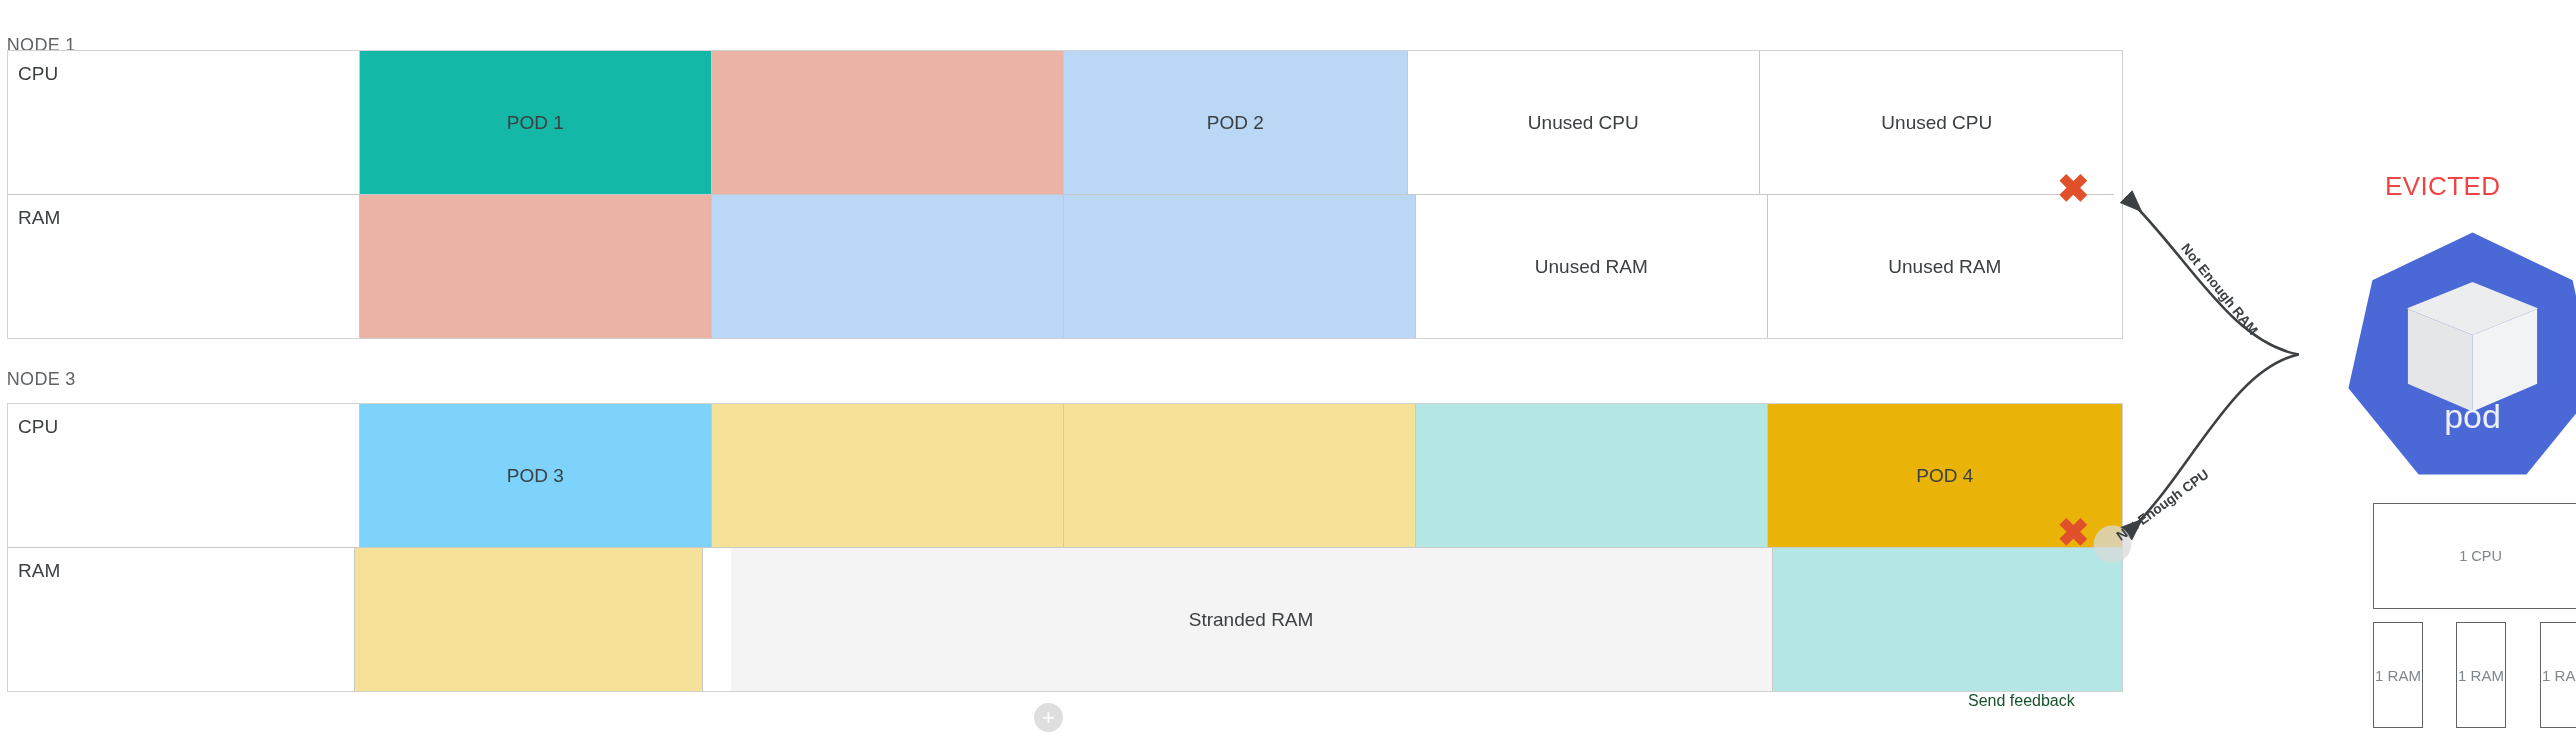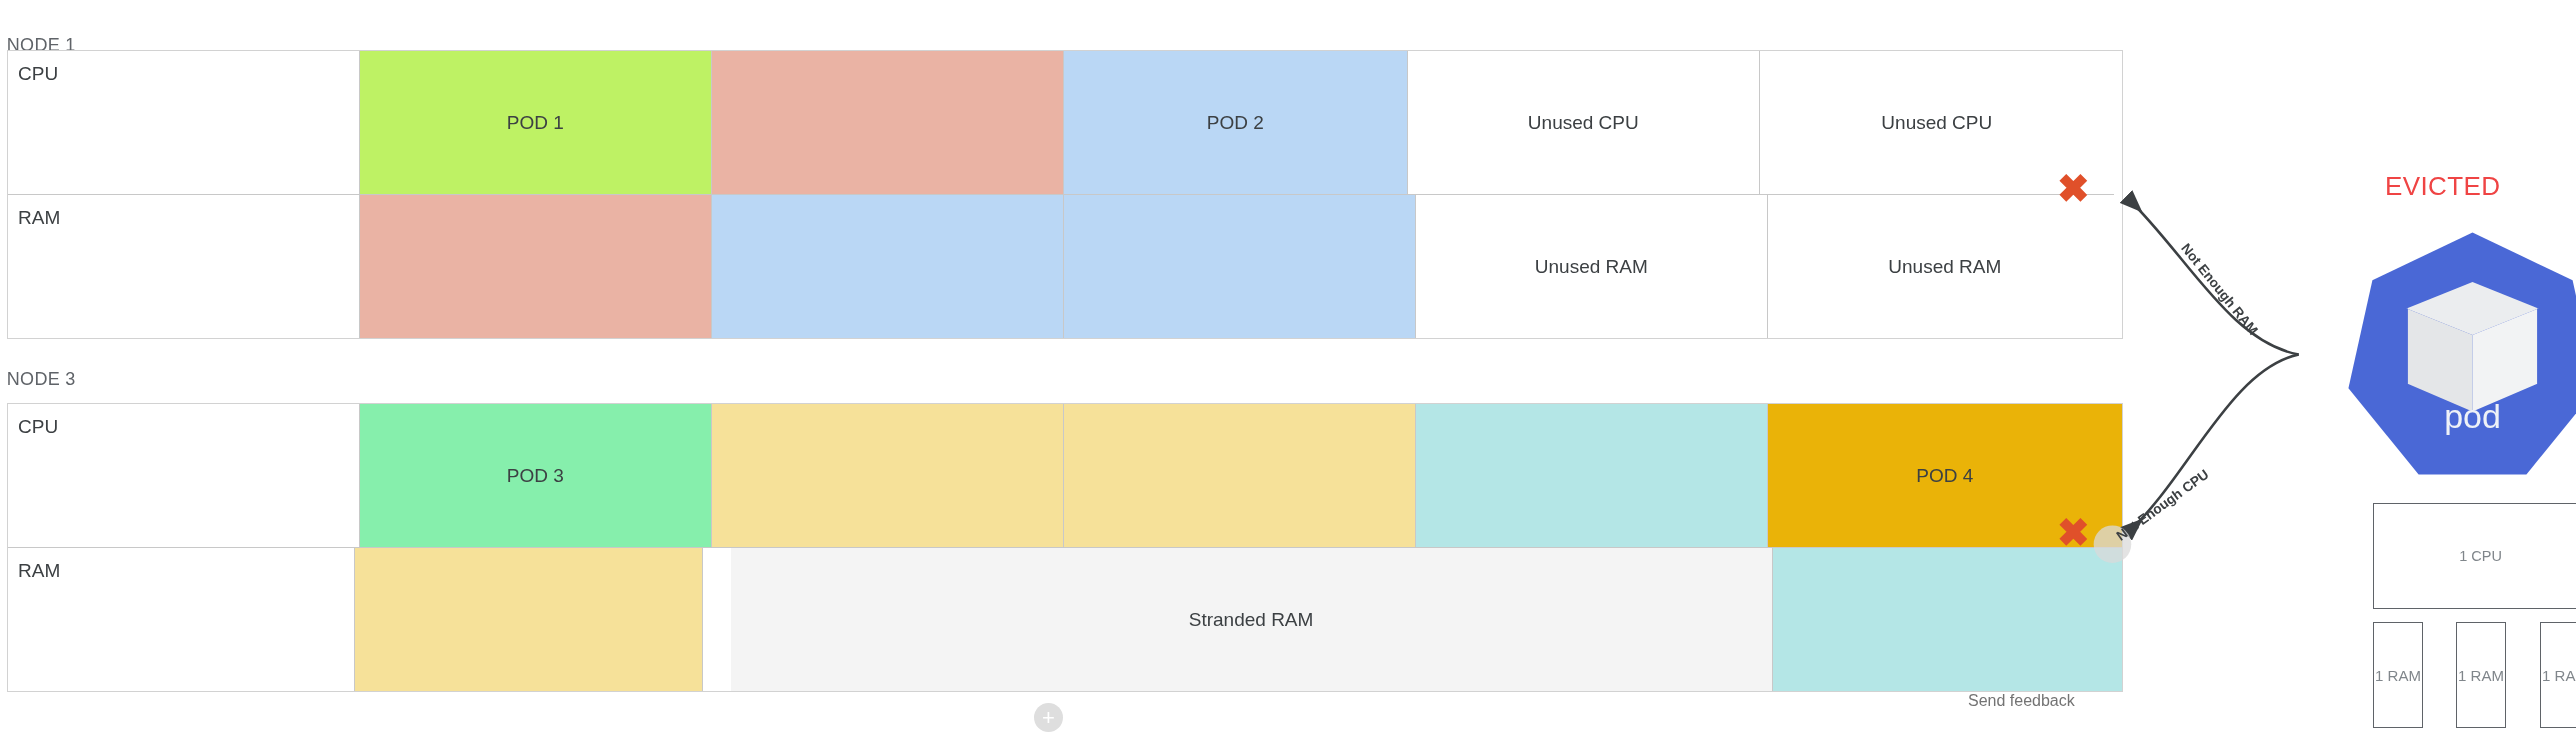--- a/index.html
+++ b/index.html
@@ -38,36 +38,36 @@
 
   
   .xmark{position:absolute;color:#e0502a;font-weight:bold;font-size:39px;
          line-height:1;font-family:"Liberation Sans",sans-serif;}
   .edge-label{position:absolute;font-size:13.7px;color:#3c4043;font-weight:bold;
               white-space:nowrap;transform-origin:left center;}
 
   .plus-btn{position:absolute;width:29px;height:29px;border-radius:50%;
             background:#dedede;display:flex;align-items:center;justify-content:center;
             color:#ffffff;font-size:22px;line-height:1;}
-  .feedback{position:absolute;font-size:16px;color:#737373;}
+  .feedback{position:absolute;font-size:16px;color:#14532d;}
 
   svg{position:absolute;left:0;top:0;overflow:visible;}
 </style>
 </head>
 <body>
 
 <div class="canvas">
 
   <div class="node-label" style="left:6.8px;top:15.4px;margin-top:20px;">NODE 1</div>
 
   <div class="node-table" style="left:6.8px;top:50px;width:2116px;height:289px;">
 
     <div class="trow top">
       <div class="tcell rowlabel" style="width:352px;background:#fff;">CPU</div>
-      <div class="tcell" style="width:352px;background:#bef264;">POD 1</div>
+      <div class="tcell" style="width:352px;background:#14b8a6;">POD 1</div>
       <div class="tcell" style="width:352px;background:#eab3a4;"></div>
       <div class="tcell" style="width:344px;background:#bad7f5;">POD 2</div>
       <div class="tcell" style="width:352px;background:#ffffff;">Unused CPU</div>
       <div class="tcell" style="width:354px;background:#ffffff;">Unused CPU</div>
     </div>
 
     <div class="trow">
       <div class="tcell rowlabel" style="width:352px;background:#fff;">RAM</div>
       <div class="tcell" style="width:352px;background:#eab3a4;"></div>
       <div class="tcell" style="width:352px;background:#bad7f5;"></div>
@@ -76,21 +76,21 @@
       <div class="tcell" style="width:354px;background:#ffffff;">Unused RAM</div>
     </div>
   </div>
 
   <div class="node-label" style="left:6.8px;top:369px;">NODE 3</div>
 
   <div class="node-table" style="left:6.8px;top:403px;width:2116px;height:289px;">
 
     <div class="trow top">
       <div class="tcell rowlabel" style="width:352px;background:#fff;">CPU</div>
-      <div class="tcell" style="width:352px;background:#86efac;">POD 3</div>
+      <div class="tcell" style="width:352px;background:#7dd3fc;">POD 3</div>
       <div class="tcell" style="width:352px;background:#f6e199;"></div>
       <div class="tcell" style="width:352px;background:#f6e199;"></div>
       <div class="tcell" style="width:352px;background:#b4e6e6;"></div>
       <div class="tcell" style="width:354px;background:#eab308;">POD 4</div>
     </div>
 
     <div class="trow">
       <div class="tcell rowlabel" style="width:352px;background:#fff;">RAM</div>
       <div class="tcell" style="width:352px;background:#f6e199;"></div>
       <div class="tcell" style="width:1056px;background:#f4f4f4;margin-left:28px;">Stranded RAM</div>

